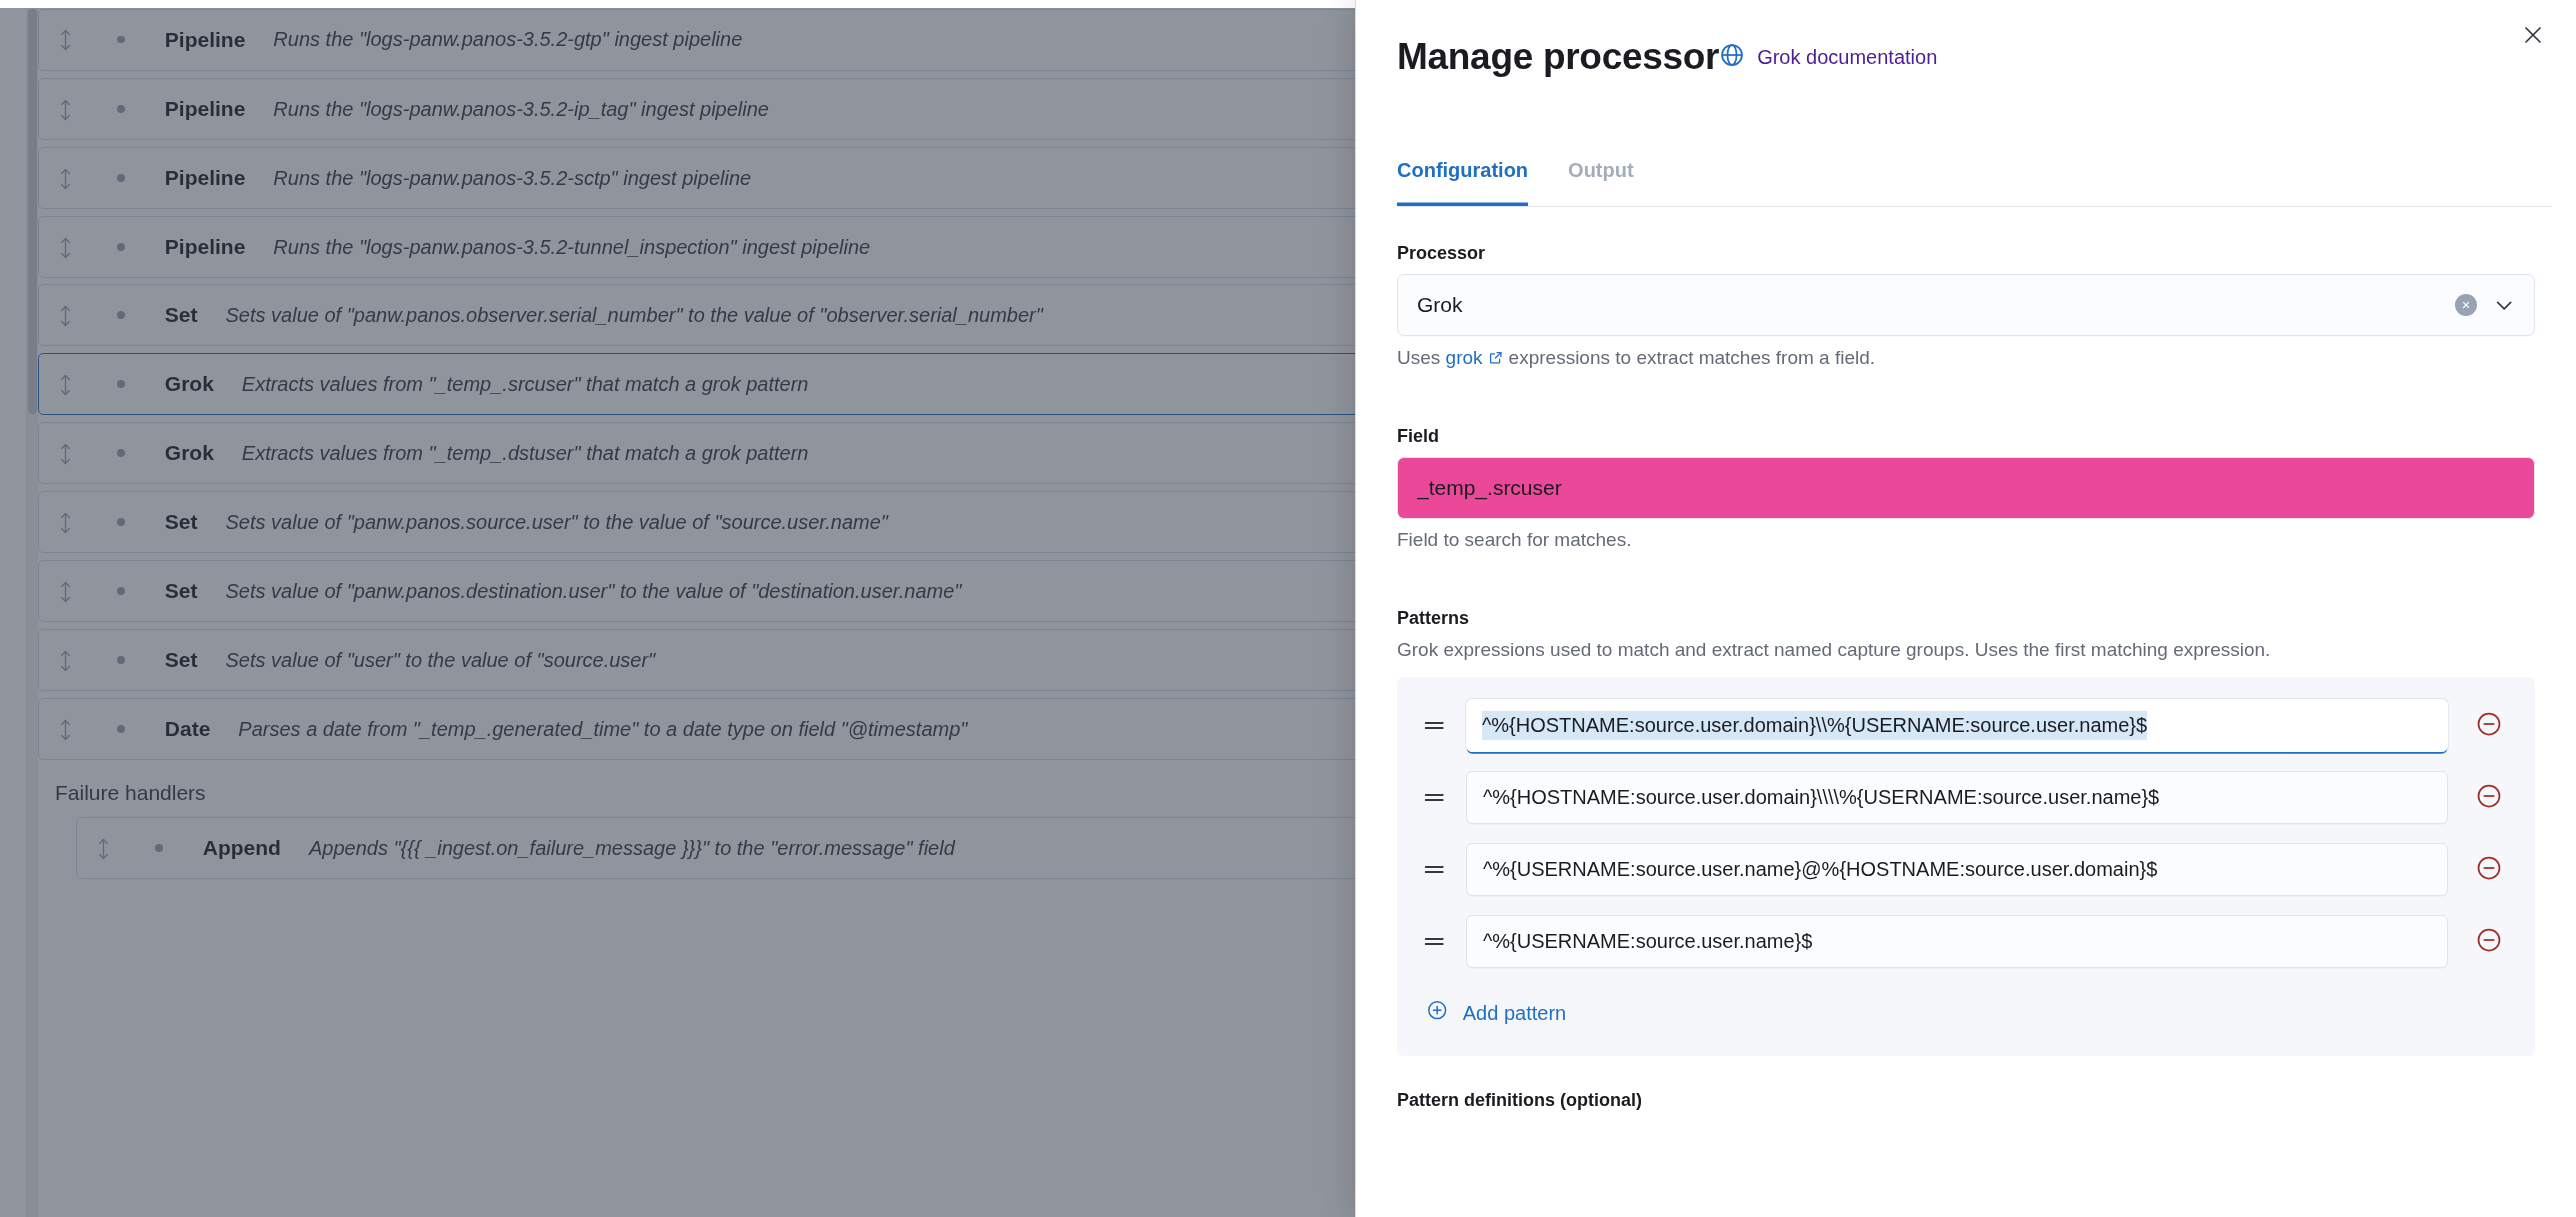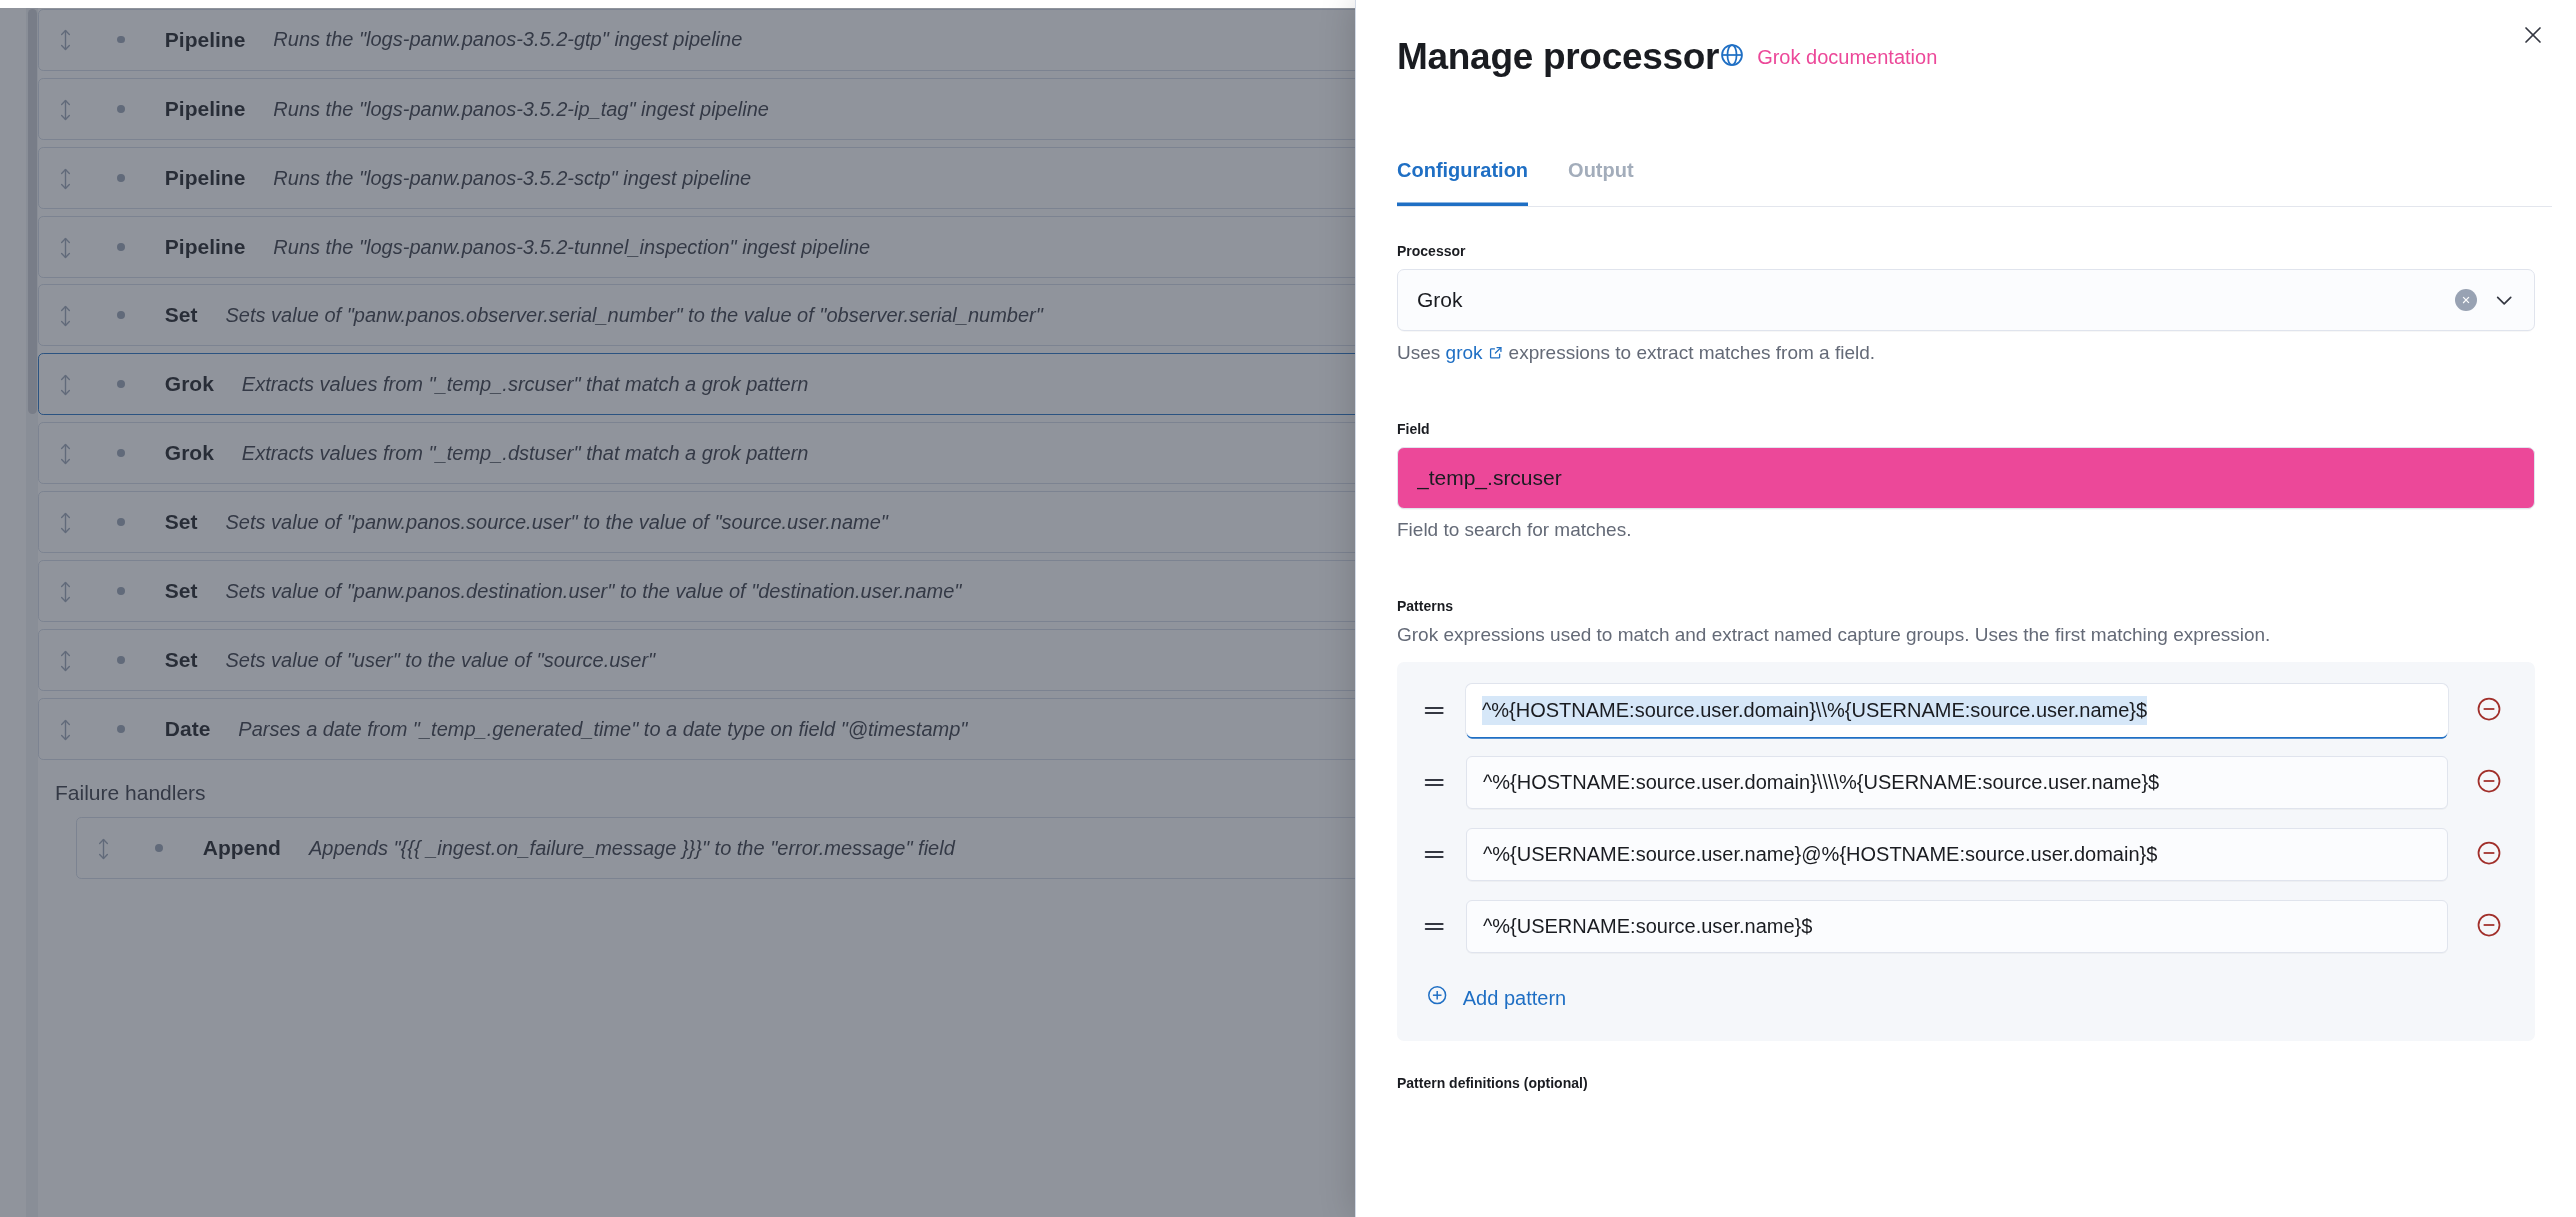--- a/index.html
+++ b/index.html
@@ -142,21 +142,21 @@
     font-size: 37px;
     font-weight: bold;
     color: #1a1c21;
     letter-spacing: -0.3px;
     margin: 0;
   }
   .doc-link {
     display: flex;
     align-items: center;
     gap: 12px;
-    color: #ec4899;
+    color: #4c1d95;
     font-size: 20px;
     text-decoration: none;
     cursor: pointer;
   }
 
   .tabs {
     position: absolute;
     left: 41px; right: 24px; top: 152px;
     height: 55px;
     border-bottom: 1.7px solid #e3e6ed;
@@ -182,21 +182,21 @@
     font-weight: bold;
   }
 
   .form-area {
     position: absolute;
     left: 41px; right: 41px; top: 243px;
     bottom: 0;
     overflow: hidden;
   }
   .form-label {
-    font-size: 14px;
+    font-size: 18px;
     font-weight: bold;
     color: #1a1c21;
     margin: 0 0 10.3px 0;
   }
   .form-help {
     font-size: 19px;
     color: #646a77;
     margin: 10.3px 0 0 0;
   }
   .form-help a { color: #1f6fc4; text-decoration: none; }

